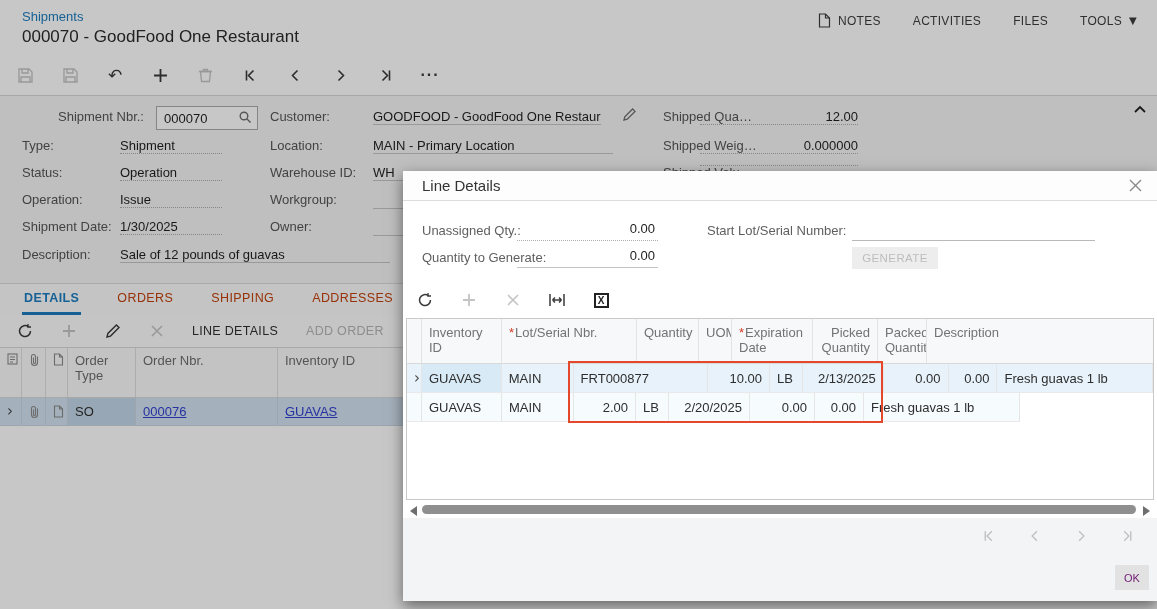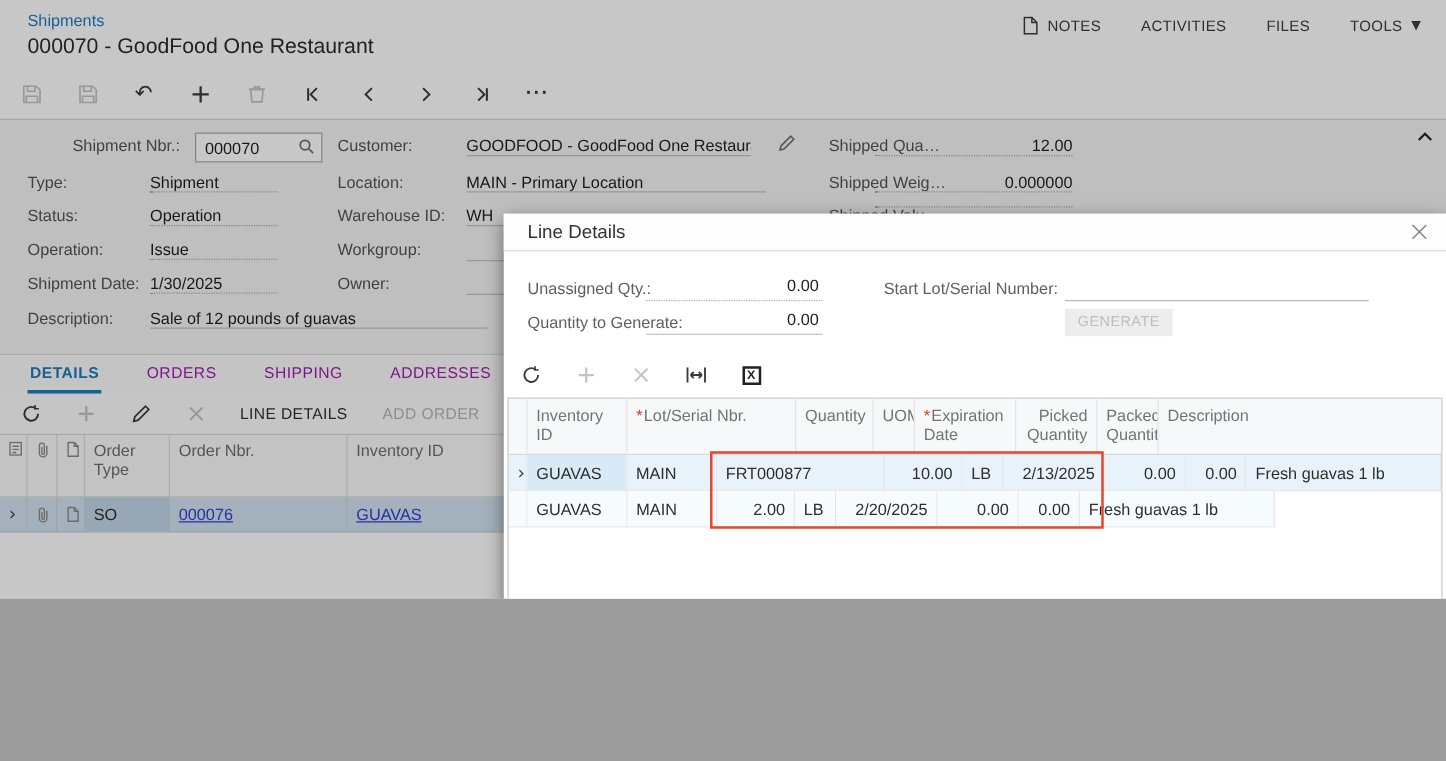--- a/index.html
+++ b/index.html
@@ -1,18 +1,18 @@
 <!DOCTYPE html>
 <html style="--accent: #1b7dc0; --link: #3140cf; --highlight_box: #e5472d; --selected_row: #d2e2f0; --active_cell: #c2d6e8; --modal_selected_row: #e7f2fa; --modal_active_cell: #d8eaf6; --modal_alt_row: #f6fbfd;"><head>
 <meta charset="utf-8">
 <style>
   * { margin:0; padding:0; box-sizing:border-box; }
   html,body { background:#9c9c9c; }
   #screen {
-    position:relative; width:1157px; height:479px; overflow:hidden;
+    position:relative; width:1157px; height:609px; overflow:hidden;
     font-family:"Liberation Sans","DejaVu Sans",sans-serif; font-size:13px; color:#2e2e2e;
     background:#fff;
   }
   svg { display:block; }
   .icon-txt { font-family:"DejaVu Sans",sans-serif; }
 
   
   .page-header { position:absolute; left:0; top:0; width:1157px; height:55px; background:#fff; }
   .breadcrumb { position:absolute; left:22px; top:9px; font-size:13px; color:var(--accent); text-decoration:none; cursor:pointer; }
   .page-title { position:absolute; left:22px; top:27px; font-size:17px; font-weight:400; color:#2b2b2b; }
@@ -35,21 +35,21 @@
   .val { position:absolute; color:#1f1f1f; white-space:nowrap; overflow:hidden; }
   .u-dot { border-bottom:1px dotted #aeaeae; }
   .u-sol { border-bottom:1px solid #c4c4c4; }
   .nbr-input { position:absolute; left:120px; top:-3px; width:102px; height:24px; background:#fff; border:1px solid #ababab; font:13px "Liberation Sans",sans-serif; padding:0 20px 0 7px; color:#1f1f1f; }
   .mag { position:absolute; left:202px; top:1px; color:#6f6f6f; }
   .pencil-btn { position:absolute; left:622px; top:-2px; color:#6f6f6f; cursor:pointer; }
   .collapse-btn { position:absolute; right:10px; top:8px; color:#222; cursor:pointer; }
 
   
   .tabs { position:absolute; left:0; top:283px; width:1157px; height:32px; background:#fbfbfb; border-top:1px solid #dadada; display:flex; align-items:stretch; padding-left:22px; gap:34px; }
-  .tab { display:flex; align-items:center; font-size:12.5px; letter-spacing:.4px; color:#a21caf; border-bottom:3px solid transparent; padding:0 2px; cursor:pointer; }
+  .tab { display:flex; align-items:center; font-size:12.5px; letter-spacing:.4px; color:#c2410c; border-bottom:3px solid transparent; padding:0 2px; cursor:pointer; }
   .tab.active { color:var(--accent); border-bottom-color:var(--accent); font-weight:bold; }
 
   
   .grid-toolbar { position:absolute; left:0; top:315px; width:1157px; height:32px; background:#fdfdfd; display:flex; align-items:center; padding-left:16px; }
   .gt-ico { width:18px; height:18px; margin-right:26px; display:flex; align-items:center; justify-content:center; color:#3a3a3a; cursor:pointer; }
   .gt-ico.disabled { color:#c4c4c4; }
   .gt-label { font-size:12.5px; letter-spacing:.3px; color:#2f2f2f; margin-right:28px; cursor:pointer; }
   .gt-label.disabled { color:#b5b5b5; }
 
   

